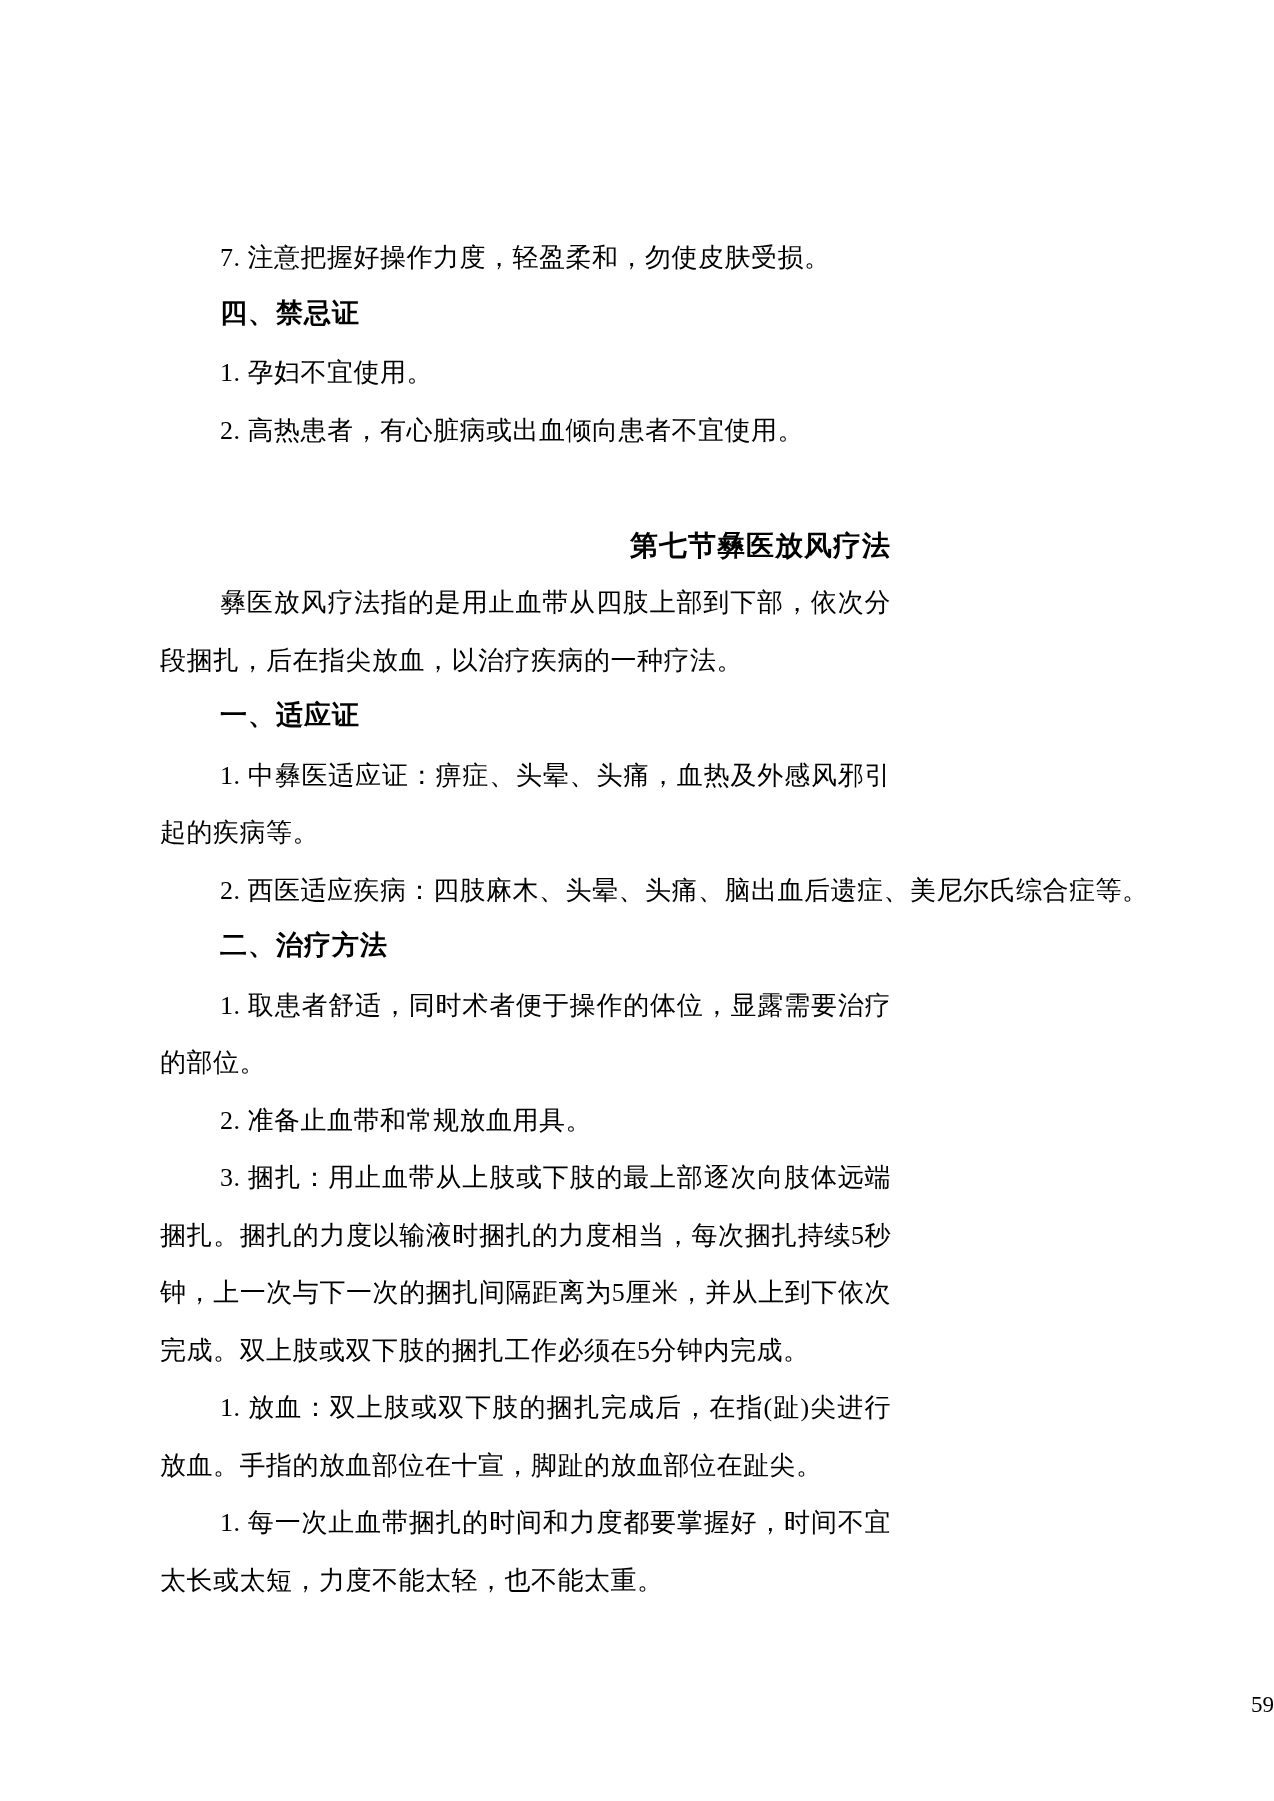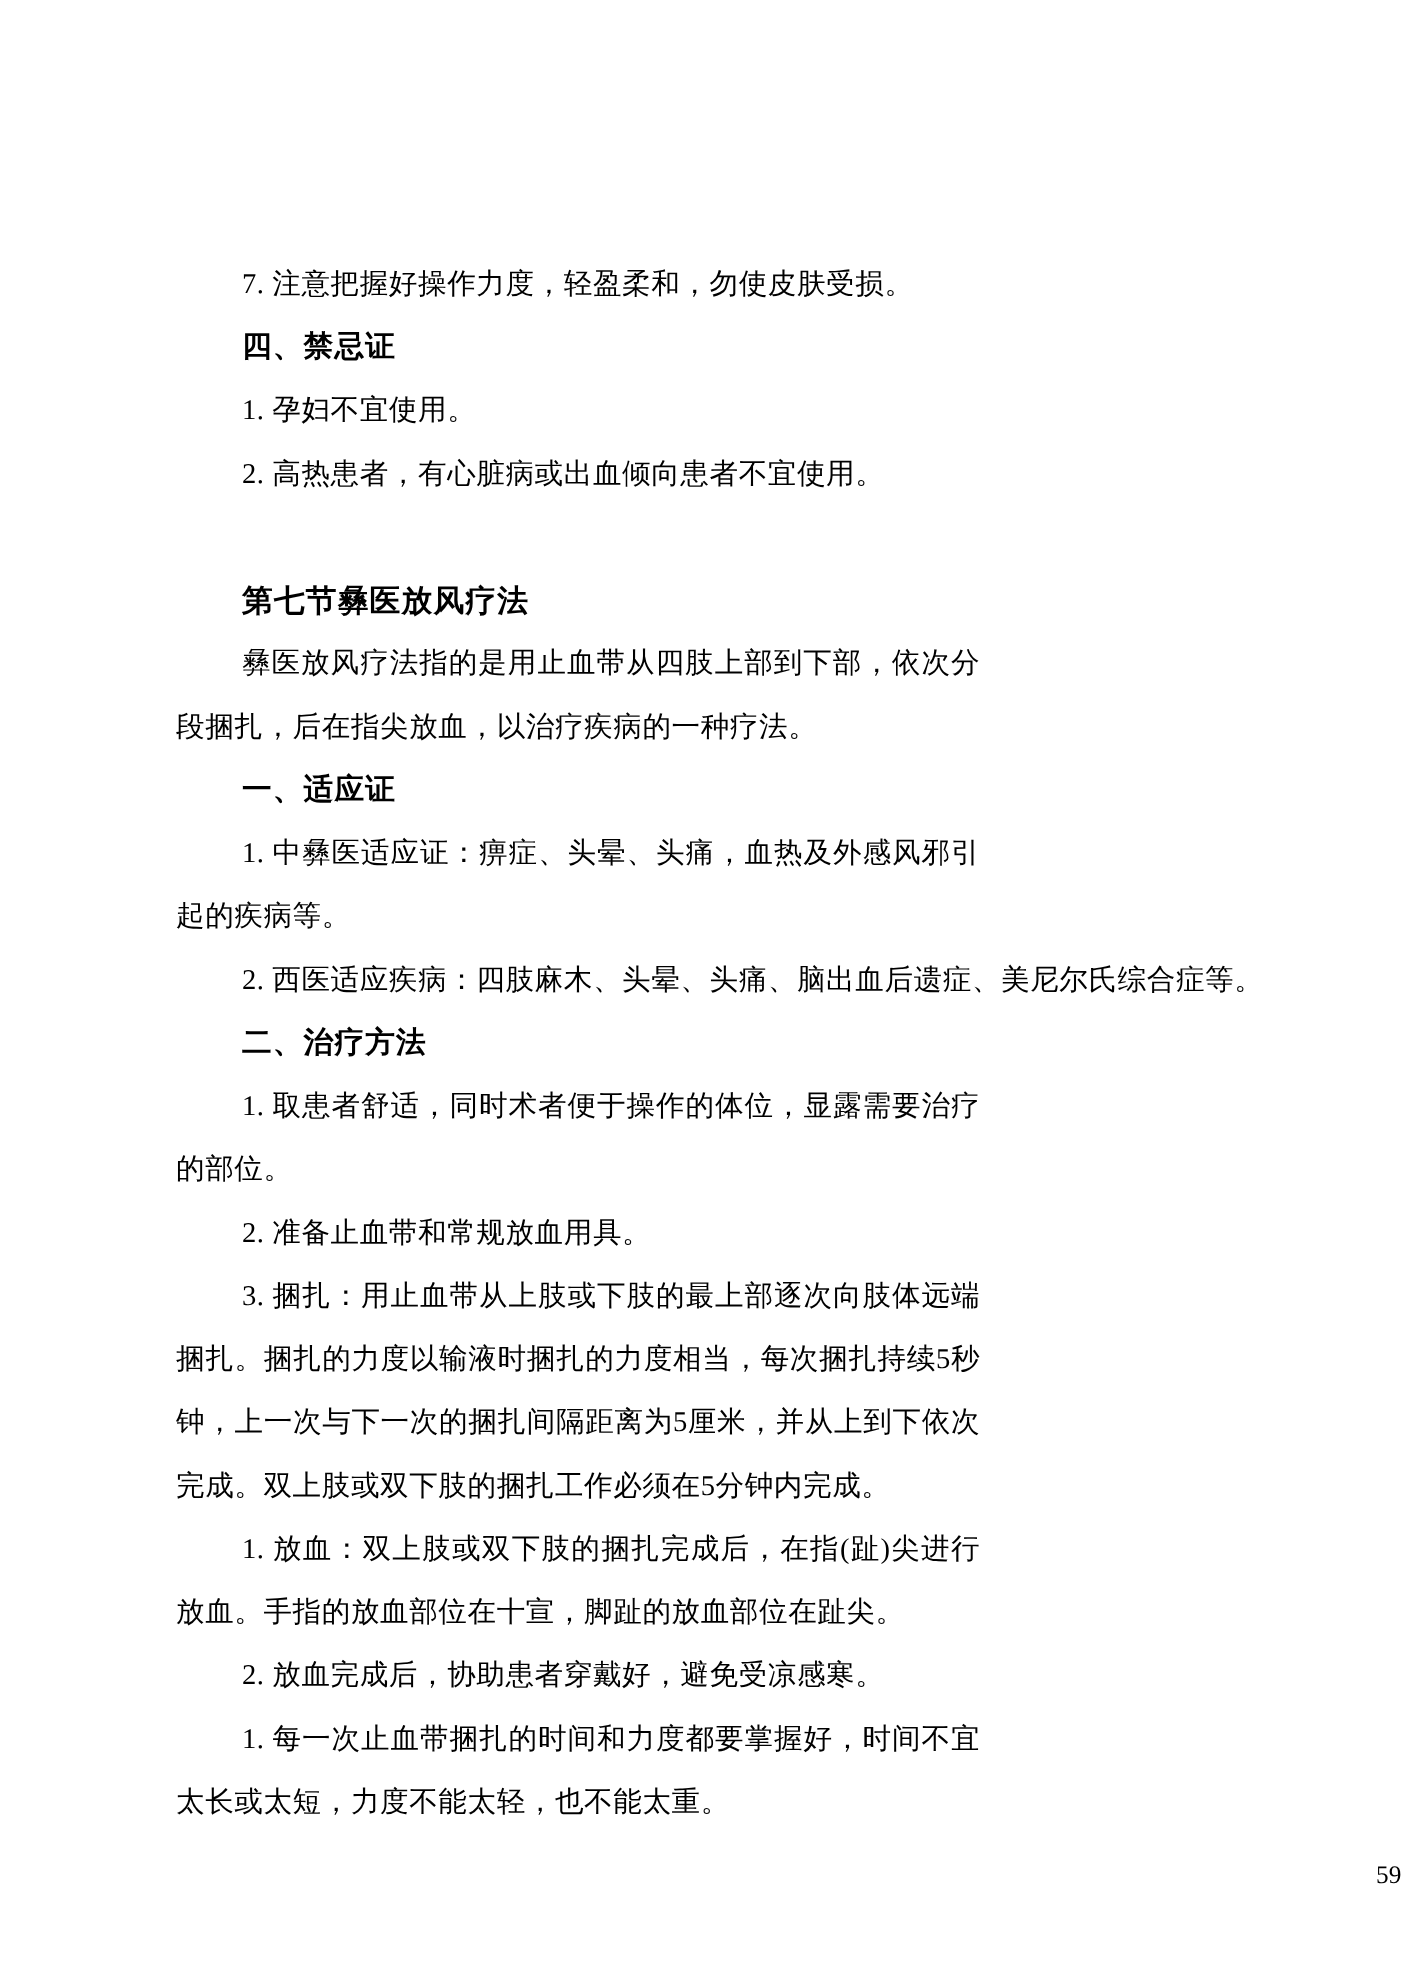--- a/index.html
+++ b/index.html
@@ -38,28 +38,28 @@
     white-space: nowrap;
     text-align: center;
   }
   .subheading {
     margin: 0;
     font-size: 27px;
     font-weight: bold;
     line-height: 57.5px;
     text-indent: 60px;
     letter-spacing: 1px;
-    font-family: Liberation Sans, sans-serif;
+    font-family: Liberation Mono, monospace;
   }
   .section-title {
     margin: 57.5px 0 0 0;
     font-size: 28px;
     font-weight: bold;
     line-height: 57.5px;
-    text-align: left;
+    text-align: right;
     text-indent: 60px;
     letter-spacing: 1px;
     font-family: "Liberation Sans", "DejaVu Sans", sans-serif;
   }
   .page-footer {
     position: absolute;
     top: 1676px;
     left: 0;
     width: 1274px;
     text-align: right;
@@ -80,17 +80,16 @@
     <h1 class="section-title">第七节彝医放风疗法</h1>
     <p class="para">彝医放风疗法指的是用止血带从四肢上部到下部，依次分段捆扎，后在指尖放血，以治疗疾病的一种疗法。</p>
     <p class="subheading">一、适应证</p>
     <p class="para">1. 中彝医适应证：痹症、头晕、头痛，血热及外感风邪引起的疾病等。</p>
     <p class="para nowrap">2. 西医适应疾病：四肢麻木、头晕、头痛、脑出血后遗症、美尼尔氏综合症等。</p>
     <p class="subheading">二、治疗方法</p>
     <p class="para">1. 取患者舒适，同时术者便于操作的体位，显露需要治疗的部位。</p>
     <p class="para">2. 准备止血带和常规放血用具。</p>
     <p class="para">3. 捆扎：用止血带从上肢或下肢的最上部逐次向肢体远端捆扎。捆扎的力度以输液时捆扎的力度相当，每次捆扎持续5秒钟，上一次与下一次的捆扎间隔距离为5厘米，并从上到下依次完成。双上肢或双下肢的捆扎工作必须在5分钟内完成。</p>
     <p class="para">1. 放血：双上肢或双下肢的捆扎完成后，在指(趾)尖进行放血。手指的放血部位在十宣，脚趾的放血部位在趾尖。</p>
-    <p class="para">2. 放血完成后，协助患者穿戴好，避免受凉感寒。</p>
     <p class="para">1. 每一次止血带捆扎的时间和力度都要掌握好，时间不宜太长或太短，力度不能太轻，也不能太重。</p>
   </div>
   <div class="page-footer">59</div>
 </div>
 
 </body></html>

